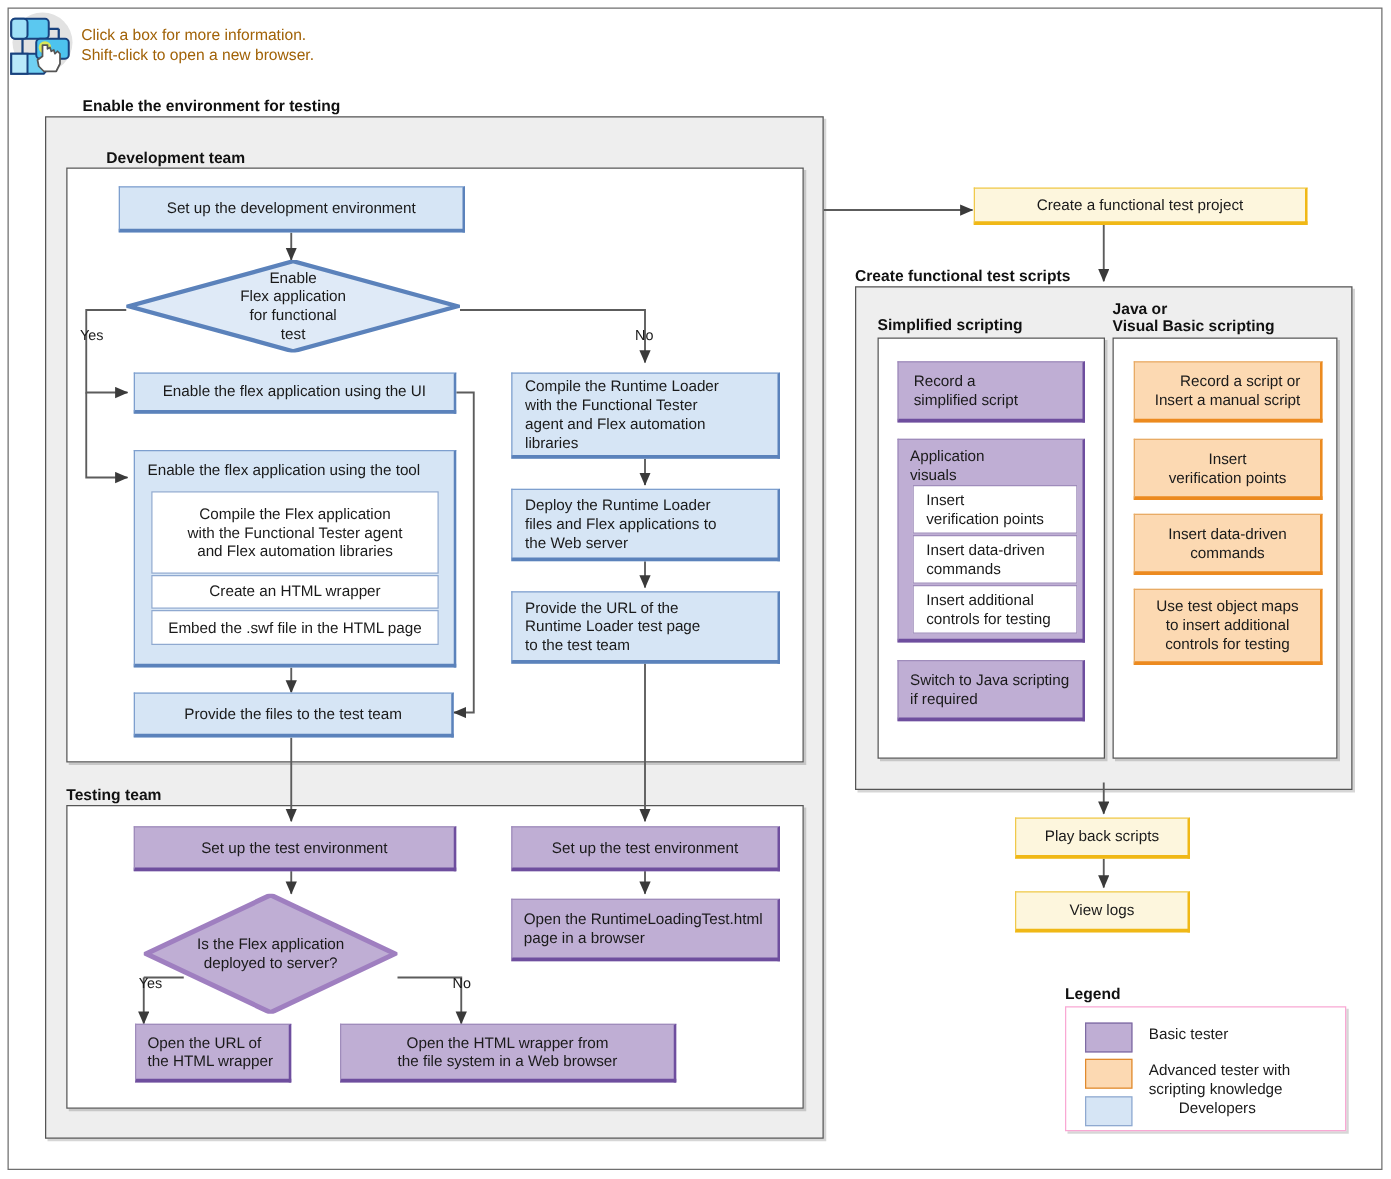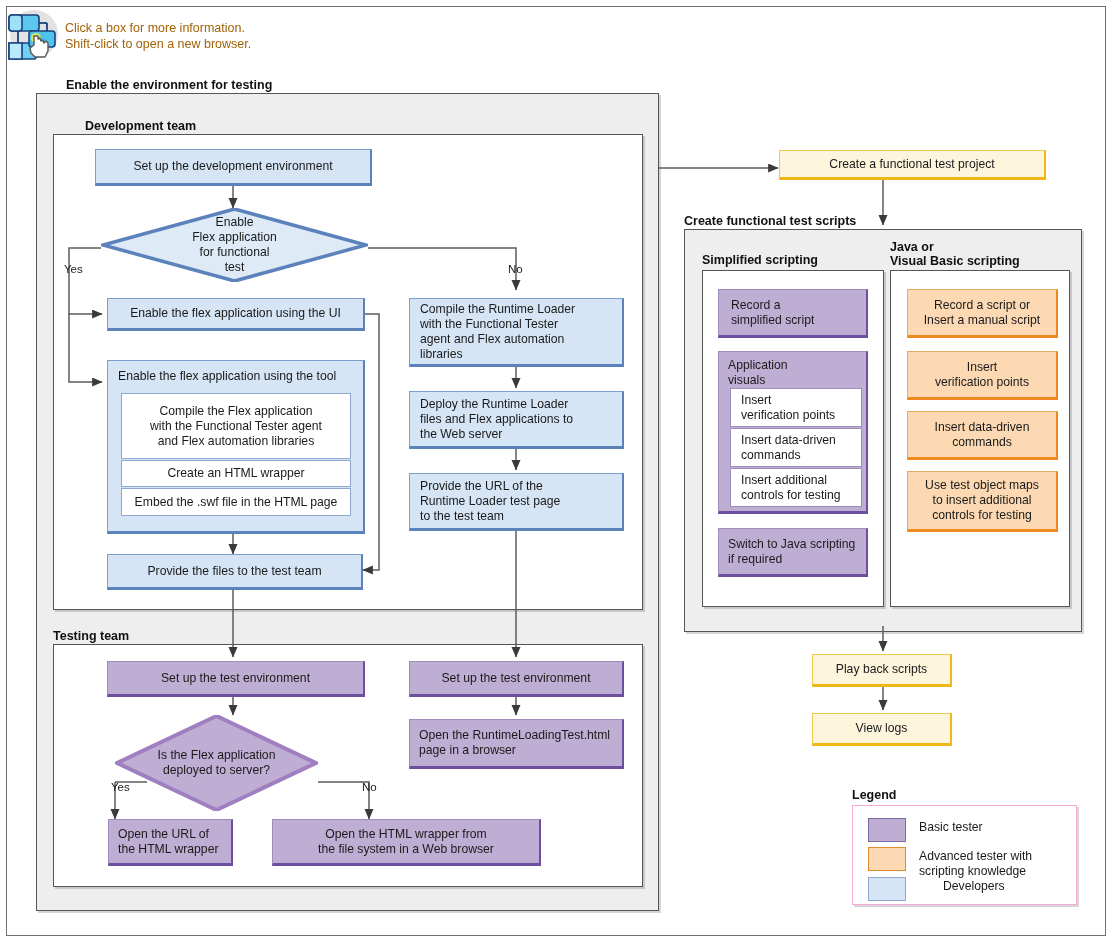--- a/index.html
+++ b/index.html
@@ -273,21 +273,21 @@
   <div class="node whitebox lft" style="left:723px; top:381px; width:132px; height:39px; padding:4px 10px;">Insert
 verification points</div>
   <div class="node whitebox lft" style="left:723px; top:421px; width:132px; height:39px; padding:4px 10px;">Insert data-driven
 commands</div>
   <div class="node whitebox lft" style="left:723px; top:461px; width:132px; height:39px; padding:4px 10px;">Insert additional
 controls for testing</div>
 
   <div class="node purple lft" style="left:711px; top:521px; width:150px; height:49px; padding:5px 9px;">Switch to Java scripting
 if required</div>
 
-  <div class="node orange" style="left:900px; top:282px; width:151px; height:49px;">Record a script or
+  <div class="node orange" style="left:900px; top:282px; width:151px; height:49px;text-align:right;">Record a script or
 Insert a manual script</div>
   <div class="node orange" style="left:900px; top:344px; width:151px; height:49px;">Insert
 verification points</div>
   <div class="node orange" style="left:900px; top:404px; width:151px; height:49px;">Insert data-driven
 commands</div>
   <div class="node orange" style="left:900px; top:464px; width:151px; height:61px;">Use test object maps
 to insert additional
 controls for testing</div>
 
   <div class="node yellow" style="left:805px; top:647px; width:140px; height:33px;">Play back scripts</div>

